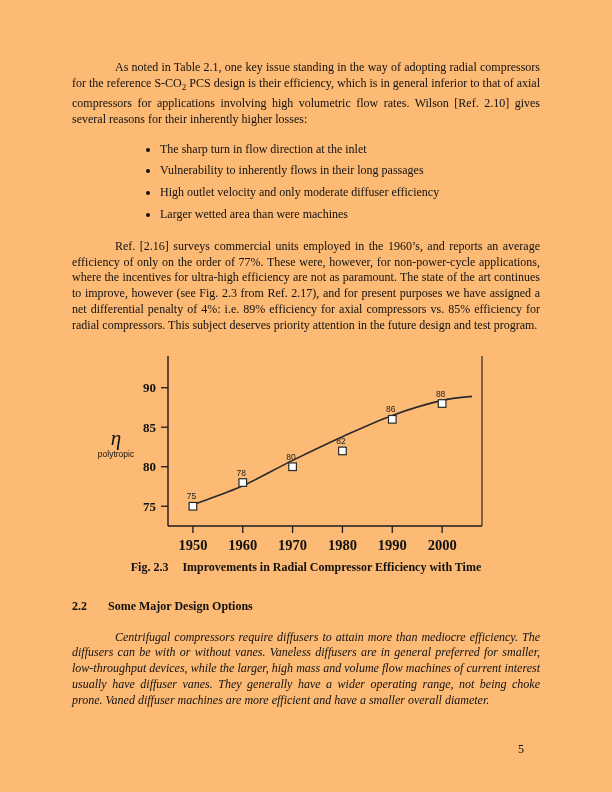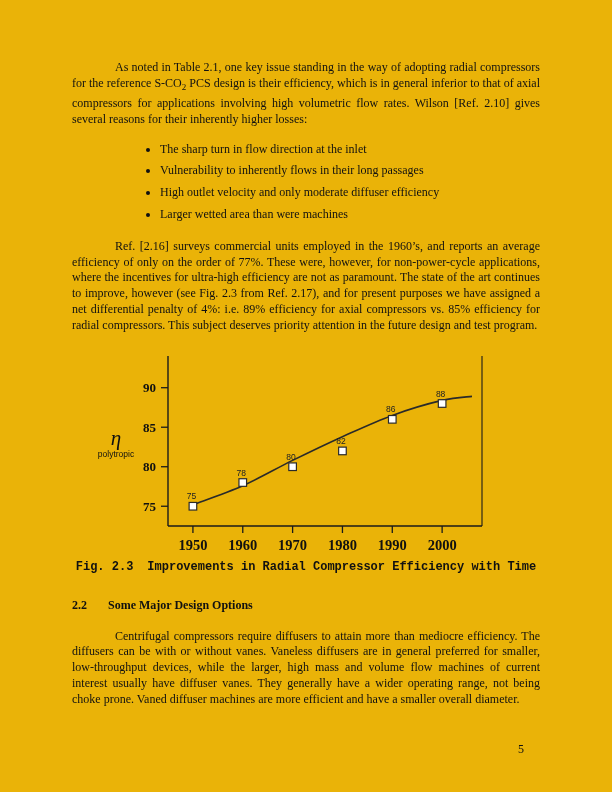--- a/index.html
+++ b/index.html
@@ -1,20 +1,20 @@
 <!DOCTYPE html>
 <html><head>
 <meta charset="utf-8">
 <style>
   html, body { margin: 0; padding: 0; background: #ffffff; }
   .page {
     position: relative;
     width: 612px;
     height: 792px;
-    background: #eab308;
+    background: #fdba74;
     font-family: "Liberation Serif", serif;
     color: #111;
     box-sizing: border-box;
     padding: 60px 72px 0 72px;
     overflow: hidden;
   }
   .para {
     font-size: 12px;
     line-height: 15.8px;
     text-align: justify;
@@ -34,30 +34,29 @@
   figure.fig {
     margin: 6px 0 0 0;
     padding: 0;
   }
   figure.fig svg { display: block; margin-left: 18px; }
   figcaption.caption {
     text-align: center;
     font-size: 12px;
     font-weight: bold;
     margin-top: 6px;
-    font-family: Liberation Mono, monospace;
   }
   figcaption.caption .cap-label { margin-right: 14px; }
   h2.section-heading {
     font-size: 12px;
     font-weight: bold;
     margin: 24px 0 16px 0;
   }
   h2.section-heading .sec-num { display: inline-block; width: 36px; }
-  .para.last { margin-top: 16px; }
+  .para.last { margin-top: 16px; font-style: italic; }
   .page-number {
     position: absolute;
     top: 742px;
     right: 88px;
     font-size: 12px;
   }
   sub { font-size: 9px; }
 </style>
 </head>
 <body>

